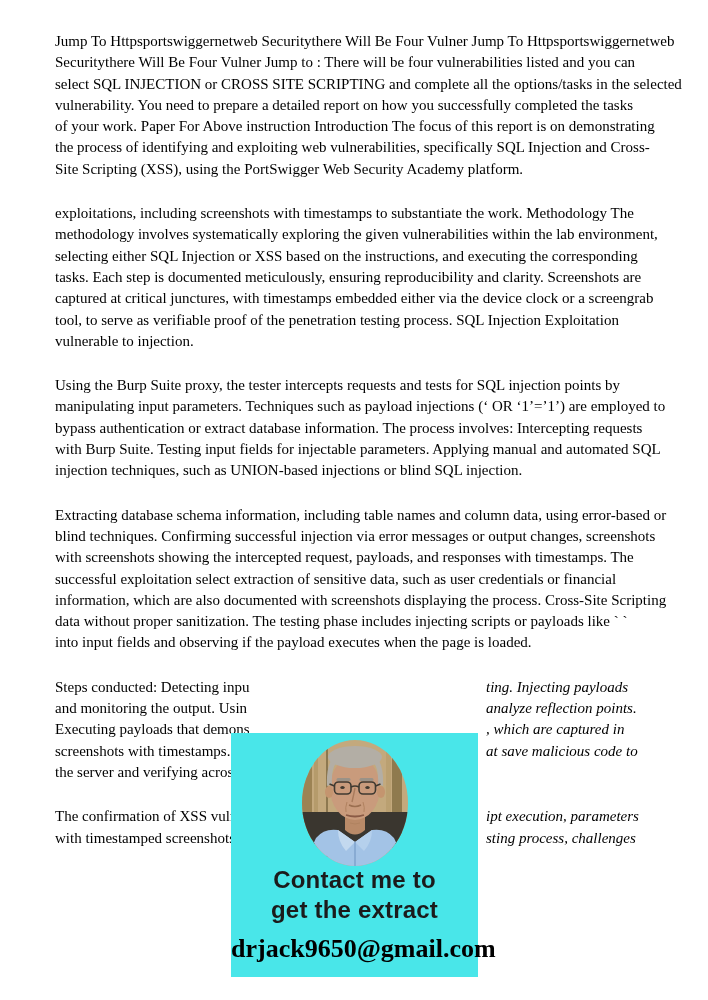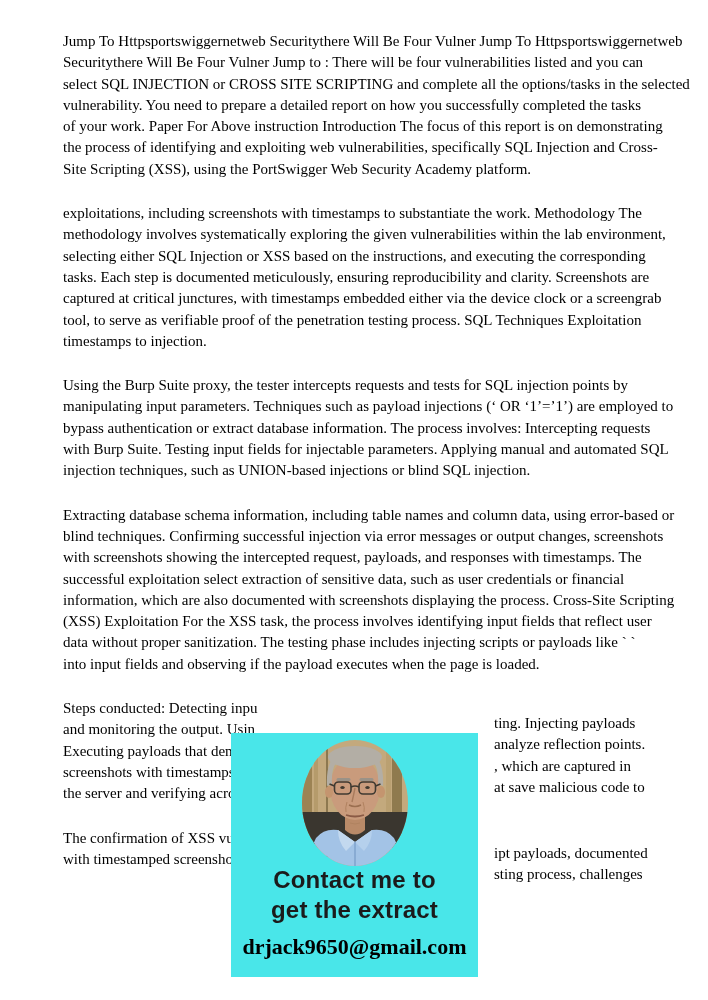--- a/index.html
+++ b/index.html
@@ -13,31 +13,32 @@
   }
   .doc {
     position: absolute;
     left: 47px;
     top: 31px;
     width: 614px;
     color: #000000;
     font-size: 15px;
     line-height: 21.3px;
   }
-  .para { margin: 0 0 23px 16px; }
+  .para { margin: 0 0 23px 8px; }
   .line {
     white-space: nowrap;
     height: 21.3px;
     position: relative;
   }
   .frag-right {
     position: absolute;
     left: 431px;
-    top: 15px;
+    top: 0;
     white-space: nowrap;
+    font-style: italic;
   }
   
   .overlay {
     position: absolute;
     left: 231px;
     top: 733px;
     width: 247px;
     height: 244px;
     background: #49e6e9;
   }
@@ -61,21 +62,21 @@
     letter-spacing: 0.2px;
   }
   .overlay-email {
     position: absolute;
     top: 201px;
     left: 0;
     right: 0;
     text-align: center;
     font-family: "Liberation Serif", serif;
     font-weight: bold;
-    font-size: 22px;
+    font-size: 26px;
     color: #000000;
   }
 </style>
 </head>
 <body>
 
 <div class="page">
   <div class="doc">
 
     <div class="para">
@@ -87,39 +88,38 @@
       <div class="line">the process of identifying and exploiting web vulnerabilities, specifically SQL Injection and Cross-</div>
       <div class="line">Site Scripting (XSS), using the PortSwigger Web Security Academy platform.</div>
     </div>
 
     <div class="para">
       <div class="line">exploitations, including screenshots with timestamps to substantiate the work. Methodology The</div>
       <div class="line">methodology involves systematically exploring the given vulnerabilities within the lab environment,</div>
       <div class="line">selecting either SQL Injection or XSS based on the instructions, and executing the corresponding</div>
       <div class="line">tasks. Each step is documented meticulously, ensuring reproducibility and clarity. Screenshots are</div>
       <div class="line">captured at critical junctures, with timestamps embedded either via the device clock or a screengrab</div>
-      <div class="line">tool, to serve as verifiable proof of the penetration testing process. SQL Techniques Exploitation</div>
-      <div class="line">timestamps to injection.</div>
+      <div class="line">tool, to serve as verifiable proof of the penetration testing process. SQL Injection Exploitation</div>
+      <div class="line">vulnerable to injection.</div>
     </div>
 
     <div class="para">
       <div class="line">Using the Burp Suite proxy, the tester intercepts requests and tests for SQL injection points by</div>
       <div class="line">manipulating input parameters. Techniques such as payload injections (‘ OR ‘1’=’1’) are employed to</div>
       <div class="line">bypass authentication or extract database information. The process involves: Intercepting requests</div>
       <div class="line">with Burp Suite. Testing input fields for injectable parameters. Applying manual and automated SQL</div>
       <div class="line">injection techniques, such as UNION-based injections or blind SQL injection.</div>
     </div>
 
     <div class="para">
       <div class="line">Extracting database schema information, including table names and column data, using error-based or</div>
       <div class="line">blind techniques. Confirming successful injection via error messages or output changes, screenshots</div>
       <div class="line">with screenshots showing the intercepted request, payloads, and responses with timestamps. The</div>
       <div class="line">successful exploitation select extraction of sensitive data, such as user credentials or financial</div>
       <div class="line">information, which are also documented with screenshots displaying the process. Cross-Site Scripting</div>
-      <div class="line">(XSS) Exploitation For the XSS task, the process involves identifying input fields that reflect user</div>
       <div class="line">data without proper sanitization. The testing phase includes injecting scripts or payloads like ` `</div>
       <div class="line">into input fields and observing if the payload executes when the page is loaded.</div>
     </div>
 
     <div class="para">
       <div class="line">
         <span>Steps conducted: Detecting inpu</span>
         <span class="frag-right">ting. Injecting payloads</span>
       </div>
       <div class="line">
@@ -136,21 +136,21 @@
       </div>
       <div class="line">
         <span>the server and verifying across c</span>
         <span class="frag-right"></span>
       </div>
     </div>
 
     <div class="para">
       <div class="line">
         <span>The confirmation of XSS vulner</span>
-        <span class="frag-right">ipt payloads, documented</span>
+        <span class="frag-right">ipt execution, parameters</span>
       </div>
       <div class="line">
         <span>with timestamped screenshots. C</span>
         <span class="frag-right">sting process, challenges</span>
       </div>
     </div>
 
   </div>
 
   <div class="overlay">

